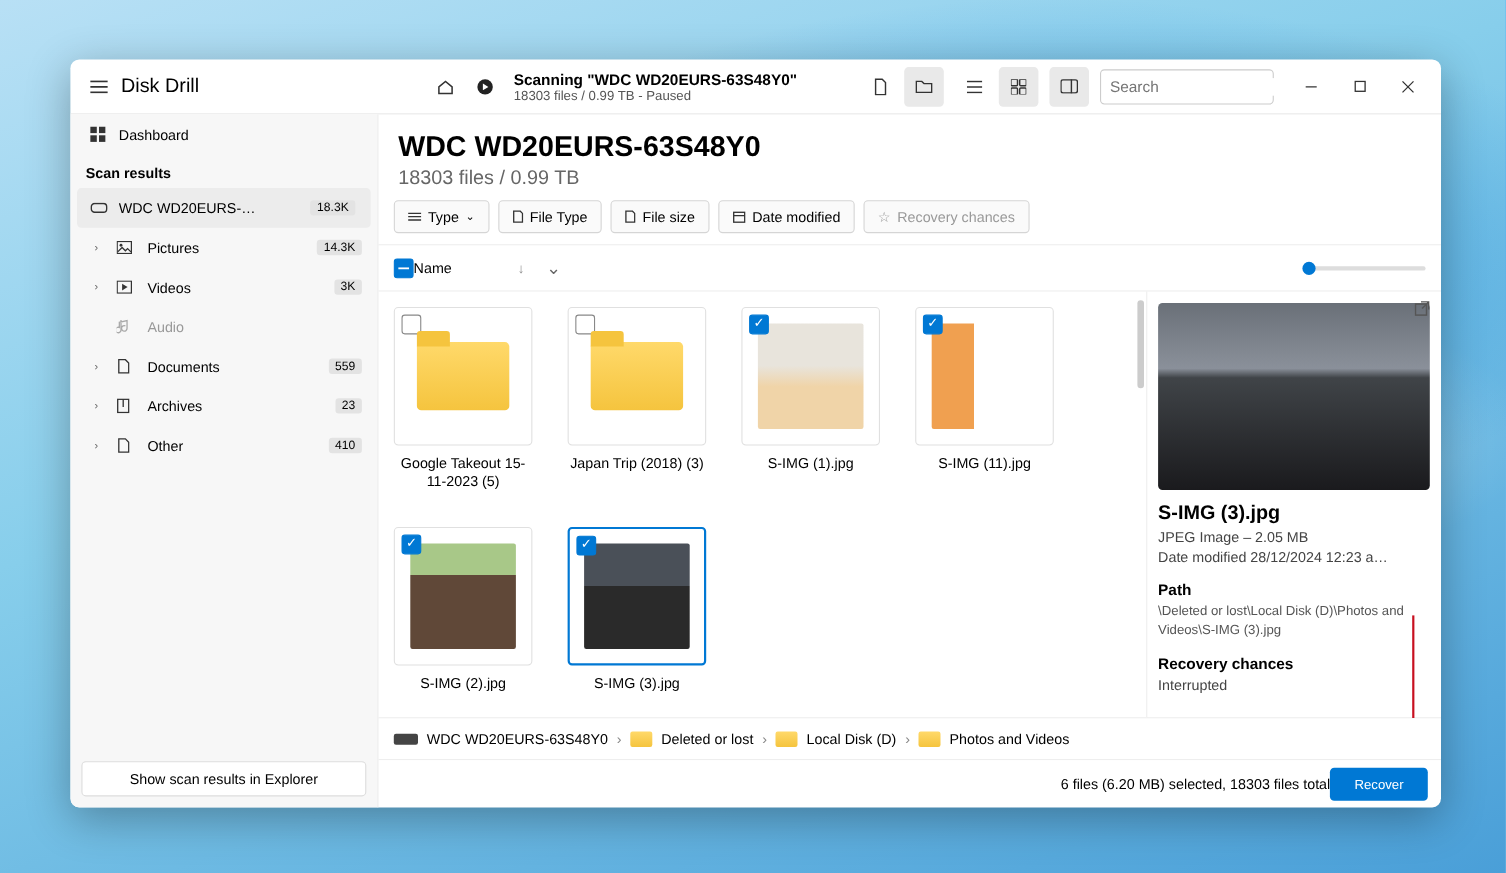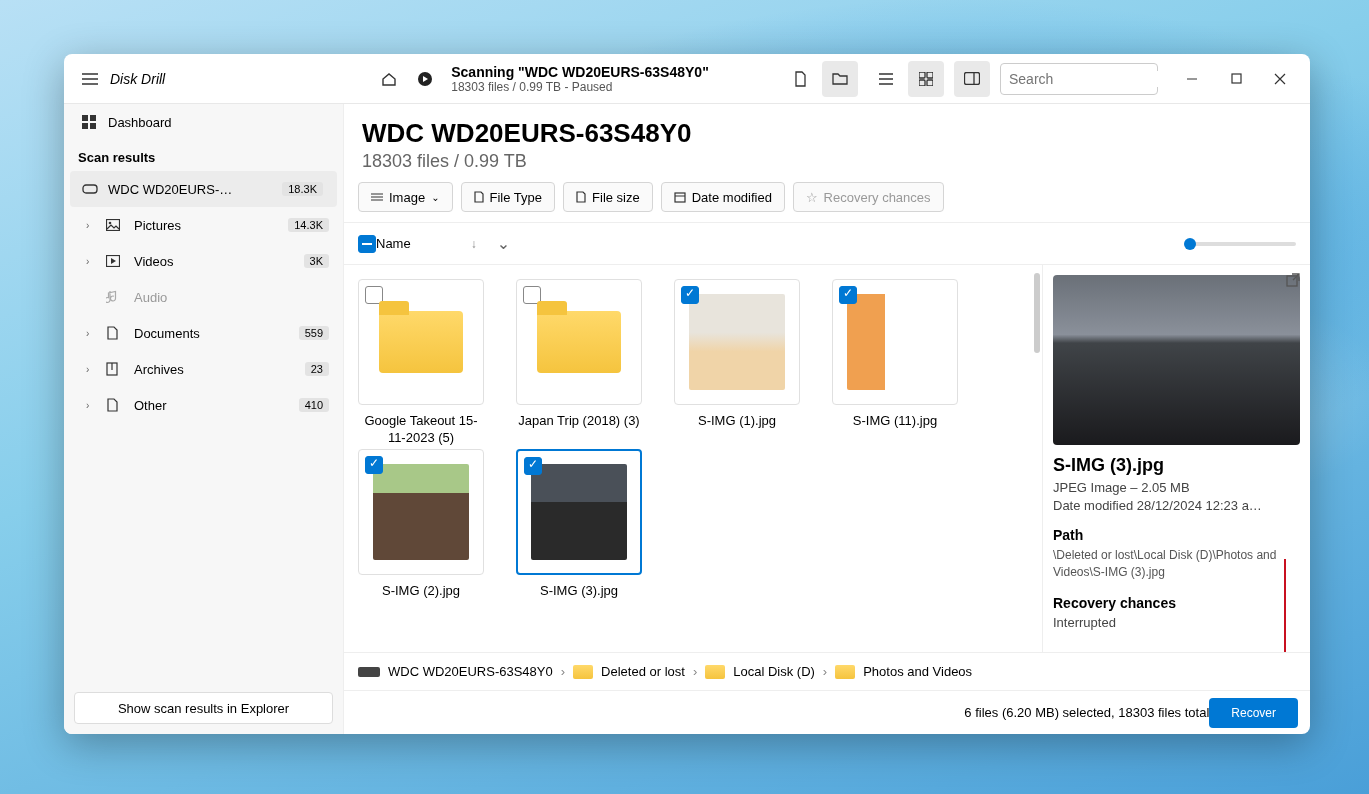--- a/index.html
+++ b/index.html
@@ -7,21 +7,21 @@
 .wallpaper-swirl { position:absolute; inset:0; background:
   radial-gradient(ellipse 900px 400px at 70% 30%, rgba(0,120,212,0.5) 0%, transparent 60%),
   radial-gradient(ellipse 700px 300px at 60% 60%, rgba(30,144,255,0.6) 0%, transparent 55%),
   radial-gradient(ellipse 600px 250px at 80% 50%, rgba(255,255,255,0.3) 0%, transparent 50%),
   linear-gradient(160deg,#b8e0f5 0%,#87ceeb 40%,#4a9fd8 100%); }
 .app { position:absolute; top:54px; left:64px; width:1246px; height:680px; background:#fff; border-radius:8px; box-shadow:0 10px 40px rgba(0,0,0,.3); display:flex; flex-direction:column; overflow:hidden; }
 
 
 .titlebar { height:50px; display:flex; align-items:center; padding:0 8px; border-bottom:1px solid #e8e8e8; }
 .titlebar .menu-btn { width:36px; height:36px; display:flex; align-items:center; justify-content:center; }
-.app-name { font-size:14px; margin-left:2px;font-style:italic; }
+.app-name { font-size:18px; margin-left:2px; }
 .tb-icon { width:36px; height:36px; display:flex; align-items:center; justify-content:center; border-radius:4px; cursor:pointer; }
 .tb-icon.active { background:#e9e9e9; }
 .status-block { margin-left:8px; flex:1; }
 .status-title { font-size:14px; font-weight:600; }
 .status-sub { font-size:12px; color:#555; }
 .view-group { display:flex; gap:4px; margin-right:10px; }
 .search-box { width:158px; height:32px; border:1px solid #ccc; border-radius:4px; display:flex; align-items:center; padding:0 8px; color:#777; font-size:13px; margin-right:12px; }
 .search-box input { border:none; outline:none; flex:1; font-size:14px; }
 .win-ctrl { width:44px; height:36px; display:flex; align-items:center; justify-content:center; cursor:pointer; }
 
@@ -52,21 +52,21 @@
 .filter-row { display:flex; gap:8px; padding:0 14px 10px; border-bottom:1px solid #eee; }
 .pill { height:30px; padding:0 12px; border:1px solid #d5d5d5; border-radius:4px; background:#fafafa; font-size:13px; display:flex; align-items:center; gap:6px; cursor:pointer; }
 .pill.dim { color:#999; }
 .col-header { height:42px; display:flex; align-items:center; padding:0 14px; border-bottom:1px solid #eee; gap:0; }
 .cbx { width:18px; height:18px; border:1.5px solid #0078d4; border-radius:3px; display:flex; align-items:center; justify-content:center; color:#fff; }
 .cbx.mixed { background:#0078d4; }
 .slider-wrap { margin-left:auto; width:110px; height:4px; background:#ddd; border-radius:2px; position:relative; }
 .slider-thumb { position:absolute; left:-2px; top:-4px; width:12px; height:12px; background:#0078d4; border-radius:50%; }
 
 .grid-wrap { display:flex; flex:1; min-height:0; }
-.grid { flex:1; overflow-y:auto; padding:14px; display:grid; grid-template-columns:repeat(4,126px); gap:2px 32px; align-content:start; position:relative; }
+.grid { flex:1; overflow-y:auto; padding:14px; display:grid; grid-template-columns:repeat(4,126px); gap:32px 32px; align-content:start; position:relative; }
 .scroll-indicator { width:10px; background:transparent; position:relative; }
 .scroll-indicator::before { content:""; position:absolute; top:8px; right:2px; width:6px; height:80px; background:#ccc; border-radius:3px; }
 .card { width:126px; }
 .thumb { width:126px; height:126px; border:1px solid #e0e0e0; border-radius:4px; position:relative; display:flex; align-items:center; justify-content:center; background:#fff; }
 .thumb.sel { border:2px solid #0078d4; }
 .card-cbx { position:absolute; top:6px; left:6px; width:18px; height:18px; border:1.5px solid #888; border-radius:3px; background:#fff; }
 .card-cbx.checked { background:#0078d4; border-color:#0078d4; }
 .card-cbx.checked::after { content:"✓"; color:#fff; font-size:12px; position:absolute; top:-1px; left:3px; }
 .folder-ic { width:84px; height:62px; background:linear-gradient(#ffd96a,#f5c43e); border-radius:4px; position:relative; }
 .folder-ic::before { content:""; position:absolute; top:-10px; left:0; width:30px; height:14px; background:#f5c43e; border-radius:3px 3px 0 0; }
@@ -286,21 +286,21 @@
     <div class="main">
       <div class="main-header">
         <div class="main-title">WDC WD20EURS-63S48Y0</div>
         <div class="main-sub">18303 files / 0.99 TB</div>
       </div>
       <div class="filter-row">
         <div class="pill">
           <svg width="12" height="10">
               <path d="M0 2h12M0 5h12M0 8h12" stroke="#333" stroke-width="1.2"></path>
             </svg>
-          <span>Image</span>
+          <span>Type</span>
           <span style="font-size:10px">⌄</span>
         </div>
         <div class="pill">
           <svg width="10" height="12">
               <path d="M1 1h6l2 2v8H1z" fill="none" stroke="#333" stroke-width="1.2"></path>
             </svg>
           <span>File Type</span>
         </div>
         <div class="pill">
           <svg width="10" height="12">

